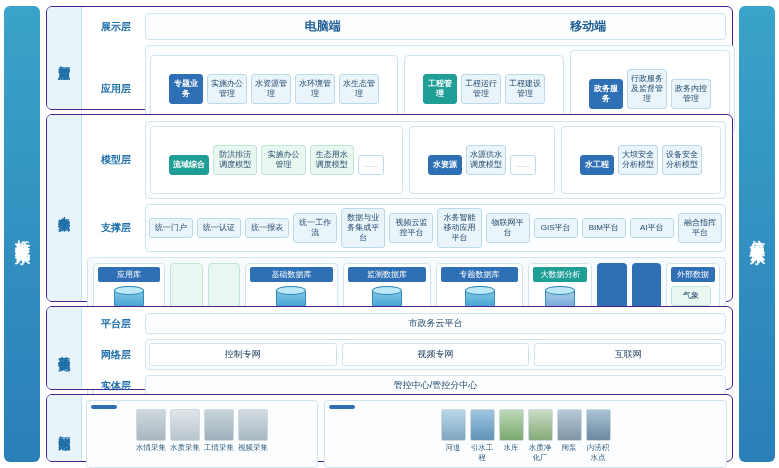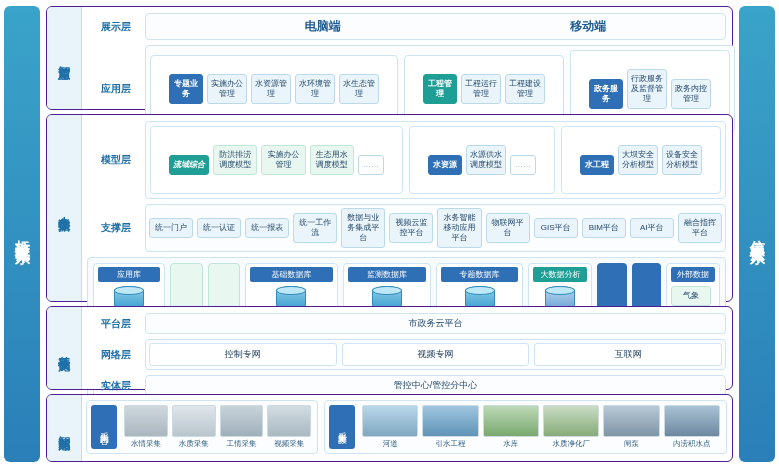--- a/index.html
+++ b/index.html
@@ -64,21 +64,21 @@
   .platform-bar{margin-top:5px;background:#2f6fb5;color:#fff;text-align:center;border-radius:3px;padding:4px 0;font-size:9px;font-weight:bold;}
 
   
   .inf .rowbox{padding:3px;}
   .inf .cell{flex:1;border:1px solid #cfe4f0;background:#fff;border-radius:3px;text-align:center;padding:4px 0;margin-right:5px;font-size:9px;}
   .inf .cell:last-child{margin-right:0;}
   .inf .full{flex:1;text-align:center;font-size:9px;color:#24496b;}
 
   
   .sense{display:flex;}
-  .sensebox{border:1px solid #cfe4f0;border-radius:4px;background:#fbfdff;padding:4px;display:flex;align-items:center;box-sizing:border-box;}
+  .sensebox{border:1px solid #cfe4f0;border-radius:4px;background:#fbfdff;padding:4px;display:flex;align-items:center;box-sizing:border-box;flex-direction:column;}
   .sbtitle{width:26px;flex:none;background:#2f6fb5;color:#fff;border-radius:3px;display:flex;align-items:center;justify-content:center;
            margin-right:5px;align-self:stretch;}
   .sbtitle span{writing-mode:vertical-rl;text-orientation:upright;font-size:9px;letter-spacing:1px;}
   .thumbs{display:flex;flex:1;}
   .thumb{flex:1;text-align:center;margin:0 2px;}
   .ph{height:30px;border-radius:2px;border:1px solid #cfd9e0;background:#d9e3ea;margin-bottom:2px;}
   .thumb .tl{font-size:7.5px;color:#2b5a7f;}
   .ph.g1{background:linear-gradient(180deg,#cfd8de,#aab6c0);}
   .ph.g2{background:linear-gradient(180deg,#dfe6ea,#b9c5cd);}
   .ph.g3{background:linear-gradient(180deg,#c8d3da,#9fb0bb);}
@@ -142,21 +142,21 @@
   <div class="panel" style="top:114px;height:188px;">
     <div class="tab">
       <span>水务大数据</span>
     </div>
     <div class="body">
 
       <div class="row">
         <div class="rowlabel">模型层</div>
         <div class="rowbox">
           <div class="grp" style="flex:5;">
-            <div class="chip teal" style="min-width:34px;font-style:italic;">流域综合</div>
+            <div class="chip teal" style="min-width:34px;">流域综合</div>
             <div class="chip grn" style="flex:1;">防洪排涝调度模型</div>
             <div class="chip grn" style="flex:1;">实施办公管理</div>
             <div class="chip grn" style="flex:1;">生态用水调度模型</div>
             <div class="chip dots">……</div>
           </div>
           <div class="grp" style="flex:2.4;">
             <div class="chip blue" style="min-width:34px;">水资源</div>
             <div class="chip lgt" style="flex:1;">水源供水调度模型</div>
             <div class="chip dots">……</div>
           </div>
@@ -334,21 +334,21 @@
           <div class="thumb">
             <div class="ph g3"></div>
             <div class="tl">工情采集</div>
           </div>
           <div class="thumb">
             <div class="ph g4"></div>
             <div class="tl">视频采集</div>
           </div>
         </div>
       </div>
-      <div class="sensebox" style="flex:1;align-items:flex-end;">
+      <div class="sensebox" style="flex:1;">
         <div class="sbtitle">
           <span>采集对象</span>
         </div>
         <div class="thumbs">
           <div class="thumb">
             <div class="ph p1"></div>
             <div class="tl">河道</div>
           </div>
           <div class="thumb">
             <div class="ph p2"></div>

